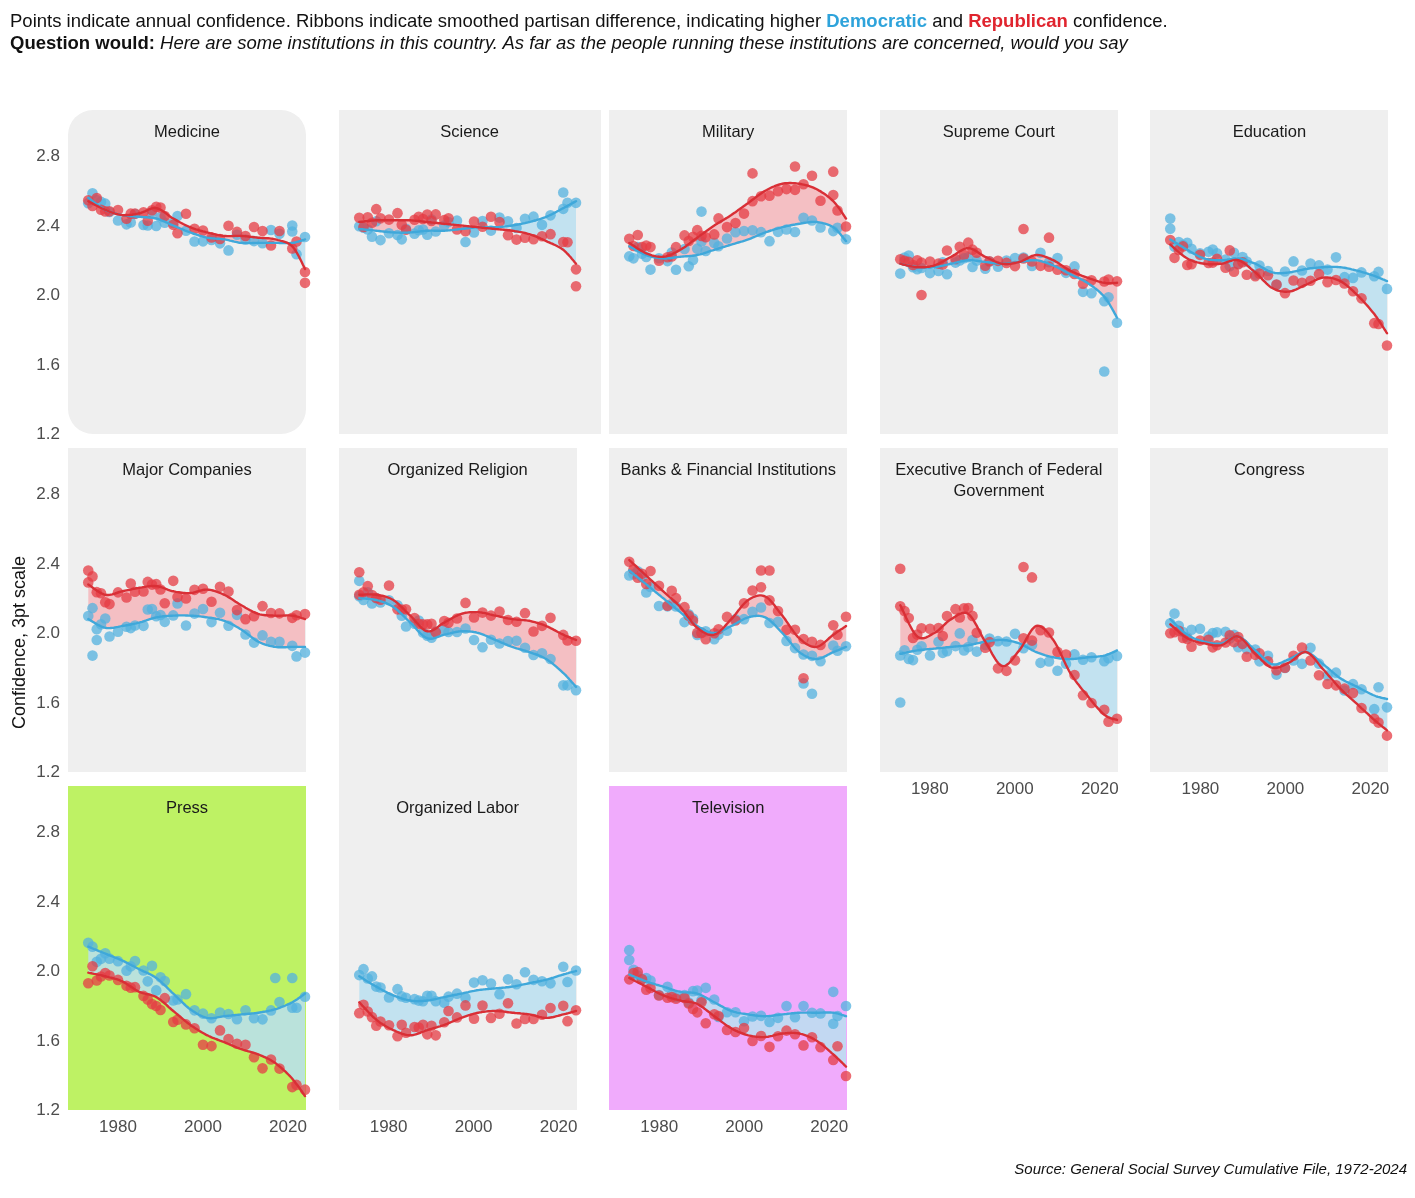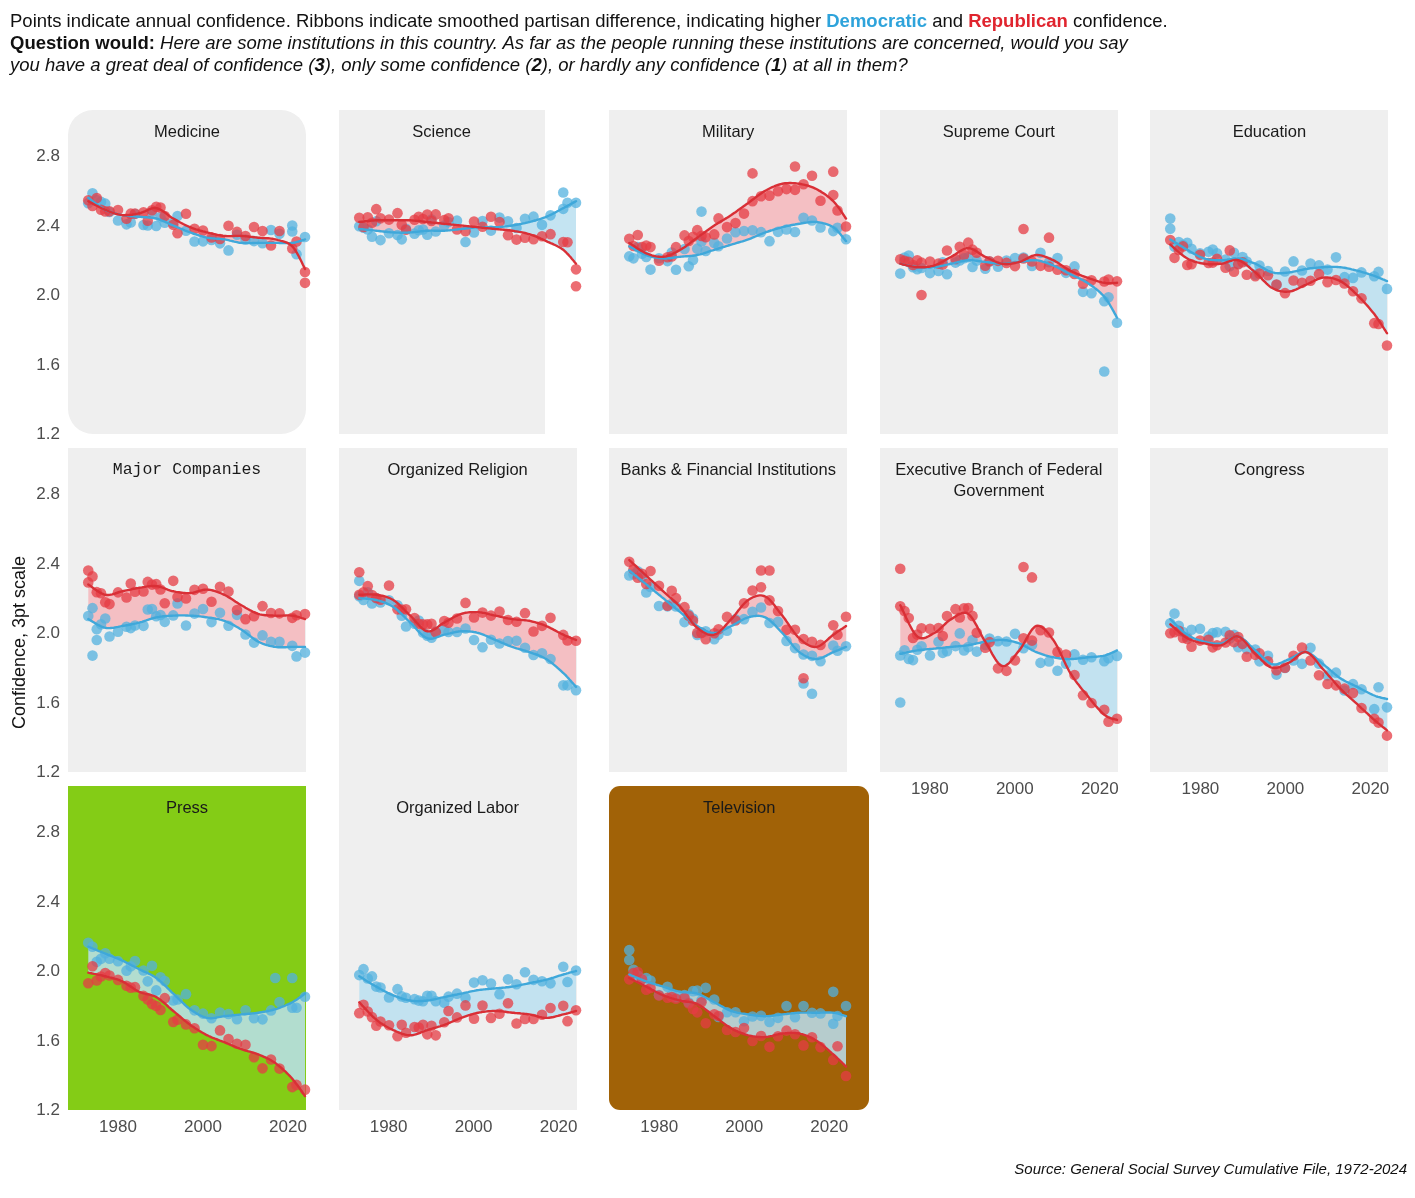--- a/index.html
+++ b/index.html
@@ -25,21 +25,20 @@
   .ylab{position:absolute;width:280px;left:-121px;top:632px;text-align:center;
         transform:rotate(-90deg);font-size:18px;color:#111;white-space:nowrap;}
   .src{position:absolute;right:8px;top:1160px;font-size:15px;font-style:italic;color:#111;}
 </style>
 </head>
 <body>
 
 <div class="hdr">
   <div class="sub"><span>Points indicate annual confidence. Ribbons indicate smoothed partisan difference, indicating higher </span><span class="dem" id="dem-word" style="color: rgb(46, 163, 219);">Democratic</span><span> and </span><span class="rep" id="rep-word" style="color: rgb(224, 36, 46); text-align: right;">Republican</span><span> confidence.</span></div>
   <div class="q"><span class="lbl">Question would</span><span class="lbl">: </span><span>Here are some institutions in this country. As far as the people running these institutions are concerned, would you say</span></div>
-  <div class="q"><span>you have a great deal of confidence (</span><b>3</b><span>), only some confidence (</span><b>2</b><span>), or hardly any confidence (</span><b>1</b><span>) at all in them?</span></div>
 </div>
 
 <div id="chart">
   <div class="ylab">Confidence, 3pt scale</div>
 <div class="ytick" style="left: 14px; top: 146px;">2.8</div>
     <div class="ytick" style="left: 14px; top: 215.5px;">2.4</div>
     <div class="ytick" style="left: 14px; top: 285px;">2.0</div>
     <div class="ytick" style="left: 14px; top: 354.5px;">1.6</div>
     <div class="ytick" style="left: 14px; top: 424px;">1.2</div>
     <div class="ytick" style="left: 14px; top: 484px;">2.8</div>
@@ -131,21 +130,21 @@
           <circle cx="211.5" cy="120.98240091224145" r="5.3" fill="#e63c44" fill-opacity="0.75"></circle>
           <circle cx="224.25" cy="138.41042657239888" r="5.3" fill="#e63c44" fill-opacity="0.75"></circle>
           <circle cx="228.5" cy="131.60730422989104" r="5.3" fill="#e63c44" fill-opacity="0.75"></circle>
           <circle cx="237" cy="161.94704557878867" r="5.3" fill="#e63c44" fill-opacity="0.75"></circle>
           <circle cx="237" cy="172.83749999999998" r="5.3" fill="#e63c44" fill-opacity="0.75"></circle>
         </g>
         <path d="M20.3,87.7L21.1,88.3L22.1,89.1L23.3,90.0L24.7,91.1L26.1,92.3L27.7,93.5L29.3,94.7L31.0,95.9L32.6,97.0L34.2,98.1L35.8,99.1L37.3,99.9L38.7,100.6L40.1,101.2L41.5,101.7L42.9,102.2L44.3,102.7L45.8,103.1L47.2,103.5L48.6,103.9L50.0,104.2L51.4,104.5L52.8,104.8L54.3,105.1L55.7,105.3L57.1,105.6L58.5,105.8L59.9,105.9L61.3,106.0L62.8,106.2L64.2,106.3L65.6,106.4L67.0,106.5L68.4,106.6L69.8,106.7L71.3,106.8L72.7,106.9L74.1,107.0L75.5,107.1L76.9,107.2L78.3,107.3L79.8,107.4L81.2,107.5L82.6,107.6L84.0,107.7L85.4,108.0L86.8,108.2L88.3,108.5L89.7,108.9L91.1,109.4L92.5,109.9L93.9,110.5L95.3,111.1L96.8,111.7L98.2,112.3L99.6,113.0L101.0,113.6L102.4,114.3L103.8,114.9L105.3,115.5L106.7,116.1L108.1,116.7L109.5,117.3L110.9,117.9L112.3,118.5L113.8,119.1L115.2,119.7L116.6,120.3L118.0,120.8L119.4,121.4L120.8,121.9L122.3,122.4L123.7,123.0L125.1,123.5L126.5,124.0L127.9,124.4L129.3,124.9L130.8,125.4L132.2,125.8L133.6,126.2L135.0,126.6L136.4,127.0L137.8,127.4L139.3,127.7L140.7,127.9L142.1,128.1L143.5,128.3L144.9,128.4L146.3,128.5L147.8,128.6L149.2,128.7L150.6,128.8L152.0,128.9L153.4,129.1L154.8,129.2L156.3,129.4L157.7,129.6L159.1,129.9L160.5,130.2L161.9,130.6L163.3,130.9L164.8,131.2L166.2,131.6L167.6,131.9L169.0,132.2L170.4,132.5L171.8,132.7L173.3,132.9L174.7,133.0L176.1,133.1L177.5,133.1L178.9,133.1L180.3,133.1L181.8,133.1L183.2,133.1L184.6,133.0L186.0,133.0L187.4,132.9L188.8,132.9L190.3,132.9L191.7,132.9L193.1,132.9L194.5,132.9L195.9,132.9L197.3,132.9L198.8,132.9L200.2,132.9L201.6,132.9L203.0,132.9L204.4,132.9L205.8,132.9L207.3,132.9L208.7,132.9L210.1,132.9L211.6,133.0L213.1,133.0L214.5,133.1L216.0,133.1L217.5,133.1L218.9,133.1L220.3,133.1L221.7,133.1L223.0,133.0L224.3,132.9L225.5,132.7L226.8,132.5L228.0,132.2L229.3,131.8L230.5,131.5L231.7,131.1L232.8,130.8L233.9,130.4L234.8,130.1L235.7,129.8L236.4,129.6L237.0,129.4" fill="none" stroke="#3fa8da" stroke-width="2.4" stroke-linecap="round"></path>
         <path d="M20.3,91.2L21.1,91.6L22.1,92.2L23.3,92.8L24.7,93.6L26.1,94.4L27.7,95.2L29.3,96.0L31.0,96.9L32.6,97.7L34.2,98.5L35.8,99.2L37.3,99.9L38.7,100.4L40.1,101.0L41.5,101.6L42.9,102.1L44.3,102.6L45.8,103.1L47.2,103.6L48.6,104.0L50.0,104.3L51.4,104.6L52.8,104.9L54.3,105.1L55.7,105.2L57.1,105.2L58.5,105.2L59.9,105.1L61.3,105.0L62.8,104.9L64.2,104.7L65.6,104.4L67.0,104.2L68.4,103.9L69.8,103.6L71.3,103.3L72.7,103.0L74.1,102.5L75.5,101.9L76.9,101.3L78.3,100.6L79.8,100.0L81.2,99.4L82.6,98.8L84.0,98.4L85.4,98.1L86.8,98.0L88.3,98.1L89.7,98.5L91.1,99.0L92.5,99.7L93.9,100.5L95.3,101.4L96.8,102.5L98.2,103.5L99.6,104.6L101.0,105.7L102.4,106.7L103.8,107.7L105.3,108.5L106.7,109.3L108.1,110.1L109.5,110.9L110.9,111.7L112.3,112.5L113.8,113.2L115.2,114.0L116.6,114.7L118.0,115.4L119.4,116.0L120.8,116.6L122.3,117.2L123.7,117.8L125.1,118.3L126.5,118.8L127.9,119.3L129.3,119.7L130.8,120.2L132.2,120.6L133.6,121.0L135.0,121.4L136.4,121.7L137.8,122.1L139.3,122.4L140.7,122.8L142.1,123.2L143.5,123.5L144.9,123.9L146.3,124.2L147.8,124.5L149.2,124.8L150.6,125.1L152.0,125.3L153.4,125.6L154.8,125.8L156.3,125.9L157.7,126.0L159.1,126.1L160.5,126.1L161.9,126.1L163.3,126.1L164.8,126.0L166.2,126.0L167.6,125.9L169.0,125.9L170.4,125.9L171.8,125.9L173.3,125.9L174.7,126.0L176.1,126.1L177.5,126.2L178.9,126.4L180.3,126.5L181.8,126.7L183.2,126.9L184.6,127.0L186.0,127.2L187.4,127.4L188.8,127.5L190.3,127.7L191.7,127.8L193.1,127.9L194.5,128.0L195.9,128.0L197.3,128.1L198.8,128.2L200.2,128.3L201.6,128.4L203.0,128.6L204.4,128.8L205.8,129.1L207.3,129.4L208.7,129.7L210.1,130.1L211.6,130.4L213.1,130.8L214.5,131.1L216.0,131.6L217.5,132.1L218.9,132.7L220.3,133.4L221.7,134.2L223.0,135.2L224.3,136.4L225.5,137.8L226.8,139.5L228.0,141.4L229.3,143.6L230.5,145.8L231.7,148.1L232.8,150.3L233.9,152.5L234.8,154.5L235.7,156.3L236.4,157.8L237.0,158.9" fill="none" stroke="#d92f36" stroke-width="2.4" stroke-linecap="round"></path>
       </svg>
     </div>
-    <div class="panel" style="left: 338.6px; top: 110px; width: 206px; height: 324px; background: rgb(239, 239, 239);">
+    <div class="panel" style="left: 338.6px; top: 110px; width: 262px; height: 324px; background: rgb(239, 239, 239);">
       <div class="ptitle">Science</div>
       <svg width="238" height="324">
         <g>
           <path d="M20.3,119.0L21.1,119.1L22.1,119.2L23.3,119.3L24.7,119.4L26.1,119.6L27.7,119.7L29.3,119.9L31.0,120.1L32.6,120.2L34.2,120.4L35.8,120.6L37.3,120.7L38.7,120.9L40.1,121.0L41.5,121.2L42.9,121.4L44.3,121.5L45.8,121.7L47.2,121.8L48.6,122.0L50.0,122.1L51.4,122.3L52.8,122.4L54.3,122.4L55.7,122.5L57.1,122.6L58.5,122.6L59.9,122.6L61.3,122.7L62.8,122.7L64.2,122.7L65.6,122.6L67.0,122.6L68.4,122.6L69.8,122.5L71.3,122.4L72.7,122.4L74.1,122.2L75.5,122.1L76.9,121.9L78.3,121.8L79.8,121.6L81.2,121.4L82.6,121.2L84.0,121.1L85.4,120.9L86.8,120.8L88.3,120.7L89.7,120.7L91.1,120.6L92.5,120.6L93.9,120.6L95.3,120.7L96.8,120.7L98.2,120.7L99.6,120.8L101.0,120.8L102.4,120.8L103.8,120.8L105.3,120.7L106.7,120.6L108.1,120.5L109.5,120.4L110.9,120.3L112.3,120.1L113.8,120.0L115.2,119.8L116.6,119.6L118.0,119.5L119.4,119.3L120.8,119.1L122.3,119.0L123.7,118.8L125.1,118.7L126.5,118.5L127.9,118.3L129.3,118.2L130.8,118.0L132.2,117.8L133.6,117.7L135.0,117.5L136.4,117.4L137.8,117.3L139.3,117.2L140.7,117.2L140.7,117.4L139.3,117.2L137.8,117.1L136.4,116.9L135.0,116.8L133.6,116.7L132.2,116.5L130.8,116.4L129.3,116.2L127.9,116.1L126.5,115.9L125.1,115.8L123.7,115.6L122.3,115.5L120.8,115.4L119.4,115.2L118.0,115.1L116.6,114.9L115.2,114.8L113.8,114.6L112.3,114.5L110.9,114.3L109.5,114.2L108.1,114.1L106.7,113.9L105.3,113.8L103.8,113.6L102.4,113.5L101.0,113.3L99.6,113.2L98.2,113.0L96.8,112.9L95.3,112.7L93.9,112.6L92.5,112.5L91.1,112.3L89.7,112.2L88.3,112.0L86.8,111.9L85.4,111.7L84.0,111.5L82.6,111.4L81.2,111.2L79.8,111.0L78.3,110.9L76.9,110.7L75.5,110.6L74.1,110.5L72.7,110.4L71.3,110.3L69.8,110.2L68.4,110.2L67.0,110.2L65.6,110.2L64.2,110.2L62.8,110.2L61.3,110.2L59.9,110.2L58.5,110.2L57.1,110.3L55.7,110.3L54.3,110.3L52.8,110.3L51.4,110.3L50.0,110.2L48.6,110.2L47.2,110.2L45.8,110.2L44.3,110.2L42.9,110.2L41.5,110.2L40.1,110.2L38.7,110.2L37.3,110.3L35.8,110.4L34.2,110.5L32.6,110.6L31.0,110.8L29.3,111.0L27.7,111.2L26.1,111.3L24.7,111.5L23.3,111.7L22.1,111.8L21.1,111.9L20.3,112.0Z" fill="#f4b6bb" fill-opacity="0.85" stroke="none"></path>
           <path d="M140.7,117.2L142.1,117.2L143.5,117.2L144.9,117.2L146.3,117.2L147.8,117.2L149.2,117.3L150.6,117.3L152.0,117.3L153.4,117.3L154.8,117.3L156.3,117.2L157.7,117.2L159.1,117.1L160.5,117.0L161.9,116.9L163.3,116.7L164.8,116.6L166.2,116.4L167.6,116.3L169.0,116.1L170.4,115.9L171.8,115.7L173.3,115.5L174.7,115.3L176.1,115.0L177.5,114.8L178.9,114.5L180.3,114.3L181.8,114.0L183.2,113.7L184.6,113.4L186.0,113.1L187.4,112.7L188.8,112.4L190.3,112.0L191.7,111.7L193.1,111.3L194.5,110.9L195.9,110.5L197.3,110.2L198.8,109.7L200.2,109.3L201.6,108.9L203.0,108.4L204.4,107.9L205.8,107.4L207.3,106.8L208.7,106.2L210.1,105.5L211.6,104.8L213.1,104.1L214.5,103.4L216.0,102.6L217.5,101.8L218.9,101.0L220.3,100.3L221.7,99.5L223.0,98.8L224.3,98.1L225.5,97.5L226.8,96.8L228.0,96.1L229.3,95.4L230.5,94.8L231.7,94.1L232.8,93.5L233.9,92.9L234.8,92.4L235.7,91.9L236.4,91.5L237.0,91.2L237.0,153.7L236.4,153.0L235.7,152.2L234.8,151.1L233.9,149.9L232.8,148.7L231.7,147.3L230.5,146.0L229.3,144.6L228.0,143.3L226.8,142.0L225.5,140.8L224.3,139.8L223.0,138.9L221.7,138.1L220.3,137.2L218.9,136.5L217.5,135.7L216.0,135.0L214.5,134.4L213.1,133.7L211.6,133.1L210.1,132.4L208.7,131.8L207.3,131.1L205.8,130.5L204.4,129.8L203.0,129.2L201.6,128.6L200.2,127.9L198.8,127.3L197.3,126.7L195.9,126.2L194.5,125.6L193.1,125.1L191.7,124.6L190.3,124.2L188.8,123.8L187.4,123.4L186.0,123.0L184.6,122.7L183.2,122.4L181.8,122.1L180.3,121.9L178.9,121.6L177.5,121.4L176.1,121.2L174.7,120.9L173.3,120.7L171.8,120.5L170.4,120.3L169.0,120.2L167.6,120.0L166.2,119.9L164.8,119.7L163.3,119.6L161.9,119.5L160.5,119.4L159.1,119.2L157.7,119.1L156.3,119.0L154.8,118.8L153.4,118.7L152.0,118.5L150.6,118.4L149.2,118.3L147.8,118.1L146.3,118.0L144.9,117.8L143.5,117.7L142.1,117.5L140.7,117.4Z" fill="#badff0" fill-opacity="0.85" stroke="none"></path>
         </g>
         <g>
           <circle cx="20.25" cy="116.28922678390082" r="5.3" fill="#53b1df" fill-opacity="0.75"></circle>
           <circle cx="24.5" cy="117.67173554726904" r="5.3" fill="#53b1df" fill-opacity="0.75"></circle>
           <circle cx="28.75" cy="119.52444650252728" r="5.3" fill="#53b1df" fill-opacity="0.75"></circle>
@@ -467,21 +466,21 @@
           <circle cx="203" cy="181.25681181745597" r="5.3" fill="#e63c44" fill-opacity="0.75"></circle>
           <circle cx="211.5" cy="188.3483165648766" r="5.3" fill="#e63c44" fill-opacity="0.75"></circle>
           <circle cx="224.25" cy="213.1741674777775" r="5.3" fill="#e63c44" fill-opacity="0.75"></circle>
           <circle cx="228.5" cy="213.93780781162394" r="5.3" fill="#e63c44" fill-opacity="0.75"></circle>
           <circle cx="237" cy="235.49576644275945" r="5.3" fill="#e63c44" fill-opacity="0.75"></circle>
         </g>
         <path d="M20.3,129.4L21.1,129.9L22.1,130.6L23.3,131.3L24.7,132.2L26.1,133.1L27.7,134.1L29.3,135.1L31.0,136.1L32.6,137.1L34.2,138.1L35.8,139.0L37.3,139.8L38.7,140.6L40.1,141.5L41.5,142.3L42.9,143.1L44.3,143.9L45.8,144.7L47.2,145.5L48.6,146.2L50.0,146.9L51.4,147.5L52.8,148.0L54.3,148.5L55.7,148.9L57.1,149.2L58.5,149.5L59.9,149.7L61.3,149.9L62.8,150.0L64.2,150.1L65.6,150.2L67.0,150.2L68.4,150.2L69.8,150.2L71.3,150.2L72.7,150.2L74.1,150.1L75.5,149.9L76.9,149.7L78.3,149.4L79.8,149.2L81.2,148.9L82.6,148.7L84.0,148.5L85.4,148.4L86.8,148.4L88.3,148.5L89.7,148.7L91.1,148.9L92.5,149.2L93.9,149.6L95.3,150.0L96.8,150.5L98.2,151.0L99.6,151.5L101.0,152.0L102.4,152.6L103.8,153.1L105.3,153.7L106.7,154.4L108.1,155.1L109.5,155.9L110.9,156.7L112.3,157.5L113.8,158.4L115.2,159.2L116.6,160.0L118.0,160.8L119.4,161.4L120.8,162.0L122.3,162.4L123.7,162.7L125.1,163.0L126.5,163.1L127.9,163.2L129.3,163.2L130.8,163.2L132.2,163.1L133.6,163.0L135.0,162.9L136.4,162.7L137.8,162.6L139.3,162.4L140.7,162.2L142.1,162.0L143.5,161.7L144.9,161.4L146.3,161.1L147.8,160.8L149.2,160.4L150.6,160.1L152.0,159.8L153.4,159.5L154.8,159.2L156.3,158.9L157.7,158.7L159.1,158.5L160.5,158.3L161.9,158.2L163.3,158.0L164.8,157.9L166.2,157.7L167.6,157.6L169.0,157.5L170.4,157.4L171.8,157.3L173.3,157.2L174.7,157.1L176.1,157.1L177.5,157.0L178.9,156.9L180.3,156.9L181.8,156.9L183.2,156.9L184.6,156.9L186.0,156.9L187.4,157.0L188.8,157.1L190.3,157.2L191.7,157.4L193.1,157.6L194.5,157.8L195.9,158.0L197.3,158.3L198.8,158.6L200.2,158.9L201.6,159.3L203.0,159.6L204.4,160.0L205.8,160.3L207.3,160.7L208.7,161.0L210.1,161.4L211.6,161.9L213.1,162.3L214.5,162.7L216.0,163.2L217.5,163.6L218.9,164.1L220.3,164.5L221.7,165.0L223.0,165.4L224.3,165.9L225.5,166.3L226.8,166.8L228.0,167.3L229.3,167.8L230.5,168.3L231.7,168.8L232.8,169.3L233.9,169.7L234.8,170.2L235.7,170.5L236.4,170.8L237.0,171.1" fill="none" stroke="#3fa8da" stroke-width="2.4" stroke-linecap="round"></path>
         <path d="M20.3,134.6L21.1,135.3L22.1,136.2L23.3,137.3L24.7,138.5L26.1,139.9L27.7,141.2L29.3,142.6L31.0,144.0L32.6,145.3L34.2,146.5L35.8,147.6L37.3,148.5L38.7,149.3L40.1,149.9L41.5,150.5L42.9,151.1L44.3,151.6L45.8,152.0L47.2,152.4L48.6,152.7L50.0,153.0L51.4,153.3L52.8,153.5L54.3,153.7L55.7,153.9L57.1,154.1L58.5,154.2L59.9,154.2L61.3,154.3L62.8,154.3L64.2,154.2L65.6,154.2L67.0,154.1L68.4,154.0L69.8,153.9L71.3,153.7L72.7,153.5L74.1,153.2L75.5,152.7L76.9,152.2L78.3,151.7L79.8,151.2L81.2,150.8L82.6,150.4L84.0,150.1L85.4,150.0L86.8,150.0L88.3,150.2L89.7,150.7L91.1,151.3L92.5,152.1L93.9,153.0L95.3,154.0L96.8,155.1L98.2,156.3L99.6,157.5L101.0,158.8L102.4,160.0L103.8,161.2L105.3,162.4L106.7,163.6L108.1,165.0L109.5,166.4L110.9,167.8L112.3,169.3L113.8,170.8L115.2,172.2L116.6,173.6L118.0,174.9L119.4,176.1L120.8,177.2L122.3,178.0L123.7,178.8L125.1,179.5L126.5,180.0L127.9,180.5L129.3,180.9L130.8,181.2L132.2,181.4L133.6,181.6L135.0,181.7L136.4,181.7L137.8,181.6L139.3,181.5L140.7,181.3L142.1,181.0L143.5,180.5L144.9,180.0L146.3,179.4L147.8,178.7L149.2,178.0L150.6,177.3L152.0,176.6L153.4,175.9L154.8,175.2L156.3,174.6L157.7,174.0L159.1,173.3L160.5,172.6L161.9,171.9L163.3,171.2L164.8,170.4L166.2,169.8L167.6,169.2L169.0,168.6L170.4,168.2L171.8,167.8L173.3,167.6L174.7,167.5L176.1,167.5L177.5,167.5L178.9,167.6L180.3,167.8L181.8,168.1L183.2,168.4L184.6,168.8L186.0,169.3L187.4,169.8L188.8,170.4L190.3,171.1L191.7,171.9L193.1,172.8L194.5,173.7L195.9,174.8L197.3,175.9L198.8,177.1L200.2,178.3L201.6,179.6L203.0,180.9L204.4,182.3L205.8,183.6L207.3,185.0L208.7,186.4L210.1,187.9L211.6,189.4L213.1,191.0L214.5,192.6L216.0,194.2L217.5,195.9L218.9,197.5L220.3,199.2L221.7,200.9L223.0,202.5L224.3,204.1L225.5,205.8L226.8,207.5L228.0,209.3L229.3,211.2L230.5,213.0L231.7,214.9L232.8,216.6L233.9,218.3L234.8,219.8L235.7,221.1L236.4,222.3L237.0,223.2" fill="none" stroke="#d92f36" stroke-width="2.4" stroke-linecap="round"></path>
       </svg>
     </div>
-    <div class="panel" style="left: 68px; top: 448px; width: 238px; height: 324px; background: rgb(239, 239, 239); font-family: Liberation Mono, monospace;">
+    <div class="panel" style="left: 68px; top: 448px; width: 238px; height: 324px; background: rgb(239, 239, 239);">
       <div class="ptitle">Major Companies</div>
       <svg width="238" height="324">
         <g>
           <path d="M20.3,171.1L21.1,171.6L22.1,172.2L23.3,172.9L24.7,173.7L26.1,174.6L27.7,175.6L29.3,176.5L31.0,177.3L32.6,178.1L34.2,178.8L35.8,179.4L37.3,179.8L38.7,180.0L40.1,180.1L41.5,180.1L42.9,180.0L44.3,179.9L45.8,179.7L47.2,179.4L48.6,179.1L50.0,178.9L51.4,178.6L52.8,178.3L54.3,178.0L55.7,177.8L57.1,177.6L58.5,177.3L59.9,177.1L61.3,176.8L62.8,176.5L64.2,176.2L65.6,175.9L67.0,175.6L68.4,175.3L69.8,174.9L71.3,174.6L72.7,174.2L74.1,173.8L75.5,173.3L76.9,172.8L78.3,172.4L79.8,171.9L81.2,171.4L82.6,170.9L84.0,170.5L85.4,170.1L86.8,169.7L88.3,169.4L89.7,169.1L91.1,168.9L92.5,168.6L93.9,168.5L95.3,168.3L96.8,168.2L98.2,168.0L99.6,167.9L101.0,167.9L102.4,167.8L103.8,167.7L105.3,167.6L106.7,167.6L108.1,167.5L109.5,167.5L110.9,167.4L112.3,167.4L113.8,167.4L115.2,167.4L116.6,167.4L118.0,167.5L119.4,167.5L120.8,167.6L122.3,167.6L123.7,167.7L125.1,167.8L126.5,167.9L127.9,168.0L129.3,168.1L130.8,168.3L132.2,168.4L133.6,168.6L135.0,168.8L136.4,169.0L137.8,169.2L139.3,169.4L140.7,169.6L142.1,169.8L143.5,170.0L144.9,170.2L146.3,170.4L147.8,170.7L149.2,170.9L150.6,171.2L152.0,171.6L153.4,171.9L154.8,172.4L156.3,172.8L157.7,173.4L159.1,173.9L160.5,174.6L161.9,175.2L163.3,175.9L164.8,176.6L166.2,177.4L167.6,178.2L169.0,179.0L170.4,179.8L171.8,180.7L173.3,181.5L174.7,182.4L176.1,183.4L177.5,184.5L178.9,185.6L180.3,186.7L181.8,187.8L183.2,188.9L184.6,190.0L186.0,191.1L187.4,192.0L188.8,192.9L190.3,193.7L191.7,194.4L193.1,195.0L194.5,195.6L195.9,196.1L197.3,196.6L198.8,197.1L200.2,197.4L201.6,197.8L203.0,198.1L204.4,198.4L205.8,198.7L207.3,198.9L208.7,199.1L210.1,199.2L211.6,199.3L213.1,199.3L214.5,199.3L216.0,199.2L217.5,199.2L218.9,199.1L220.3,199.0L221.7,199.0L223.0,198.9L224.3,198.9L225.5,198.9L226.8,198.9L228.0,198.9L229.3,198.9L230.5,198.9L231.7,198.9L232.8,198.9L233.9,198.9L234.8,198.9L235.7,198.9L236.4,198.9L237.0,198.9L237.0,171.1L236.4,170.9L235.7,170.7L234.8,170.4L233.9,170.1L232.8,169.7L231.7,169.4L230.5,169.0L229.3,168.7L228.0,168.3L226.8,168.0L225.5,167.8L224.3,167.6L223.0,167.5L221.7,167.4L220.3,167.4L218.9,167.4L217.5,167.5L216.0,167.5L214.5,167.6L213.1,167.6L211.6,167.7L210.1,167.7L208.7,167.7L207.3,167.6L205.8,167.6L204.4,167.5L203.0,167.5L201.6,167.4L200.2,167.4L198.8,167.3L197.3,167.2L195.9,167.0L194.5,166.9L193.1,166.6L191.7,166.3L190.3,165.9L188.8,165.4L187.4,164.9L186.0,164.2L184.6,163.6L183.2,162.8L181.8,162.1L180.3,161.3L178.9,160.5L177.5,159.7L176.1,158.8L174.7,158.0L173.3,157.2L171.8,156.4L170.4,155.5L169.0,154.6L167.6,153.7L166.2,152.7L164.8,151.8L163.3,150.8L161.9,149.9L160.5,149.1L159.1,148.2L157.7,147.5L156.3,146.8L154.8,146.1L153.4,145.5L152.0,144.9L150.6,144.3L149.2,143.8L147.8,143.3L146.3,142.9L144.9,142.5L143.5,142.1L142.1,141.9L140.7,141.7L139.3,141.6L137.8,141.6L136.4,141.7L135.0,141.9L133.6,142.3L132.2,142.7L130.8,143.1L129.3,143.5L127.9,143.9L126.5,144.3L125.1,144.7L123.7,144.9L122.3,145.0L120.8,145.1L119.4,145.1L118.0,145.1L116.6,145.0L115.2,144.9L113.8,144.7L112.3,144.5L110.9,144.3L109.5,144.1L108.1,143.9L106.7,143.6L105.3,143.3L103.8,143.0L102.4,142.6L101.0,142.1L99.6,141.6L98.2,141.0L96.8,140.5L95.3,139.9L93.9,139.4L92.5,139.0L91.1,138.6L89.7,138.3L88.3,138.1L86.8,138.0L85.4,138.0L84.0,138.0L82.6,138.1L81.2,138.2L79.8,138.4L78.3,138.6L76.9,138.9L75.5,139.1L74.1,139.4L72.7,139.6L71.3,139.8L69.8,140.1L68.4,140.3L67.0,140.6L65.6,140.9L64.2,141.1L62.8,141.5L61.3,141.8L59.9,142.1L58.5,142.4L57.1,142.7L55.7,143.0L54.3,143.3L52.8,143.6L51.4,144.0L50.0,144.5L48.6,145.0L47.2,145.5L45.8,145.9L44.3,146.3L42.9,146.6L41.5,146.9L40.1,147.0L38.7,147.0L37.3,146.8L35.8,146.4L34.2,145.7L32.6,144.9L31.0,143.9L29.3,142.9L27.7,141.8L26.1,140.7L24.7,139.6L23.3,138.5L22.1,137.6L21.1,136.9L20.3,136.4Z" fill="#f4b6bb" fill-opacity="0.85" stroke="none"></path>
         </g>
         <g>
           <circle cx="20.25" cy="167.95400631424707" r="5.3" fill="#53b1df" fill-opacity="0.75"></circle>
           <circle cx="24.5" cy="160.12695038913515" r="5.3" fill="#53b1df" fill-opacity="0.75"></circle>
           <circle cx="28.75" cy="181.29872035278098" r="5.3" fill="#53b1df" fill-opacity="0.75"></circle>
           <circle cx="33" cy="176.3593547494325" r="5.3" fill="#53b1df" fill-opacity="0.75"></circle>
@@ -896,21 +895,21 @@
           <circle cx="228.5" cy="274.60991210730134" r="5.3" fill="#e63c44" fill-opacity="0.75"></circle>
           <circle cx="237" cy="287.62715605603444" r="5.3" fill="#e63c44" fill-opacity="0.75"></circle>
         </g>
         <path d="M20.3,171.1L21.1,171.9L22.1,172.9L23.3,174.1L24.7,175.5L26.1,176.9L27.7,178.5L29.3,180.0L31.0,181.6L32.6,183.1L34.2,184.5L35.8,185.7L37.3,186.7L38.7,187.6L40.1,188.5L41.5,189.2L42.9,189.9L44.3,190.5L45.8,191.1L47.2,191.6L48.6,192.1L50.0,192.5L51.4,192.9L52.8,193.3L54.3,193.7L55.7,194.0L57.1,194.4L58.5,194.7L59.9,195.0L61.3,195.2L62.8,195.4L64.2,195.6L65.6,195.7L67.0,195.7L68.4,195.7L69.8,195.6L71.3,195.4L72.7,195.1L74.1,194.5L75.5,193.8L76.9,193.0L78.3,192.1L79.8,191.2L81.2,190.3L82.6,189.6L84.0,189.0L85.4,188.5L86.8,188.4L88.3,188.5L89.7,188.9L91.1,189.6L92.5,190.5L93.9,191.6L95.3,192.8L96.8,194.1L98.2,195.5L99.6,197.0L101.0,198.4L102.4,199.8L103.8,201.2L105.3,202.4L106.7,203.6L108.1,204.9L109.5,206.3L110.9,207.7L112.3,209.1L113.8,210.5L115.2,211.8L116.6,213.1L118.0,214.1L119.4,215.1L120.8,215.8L122.3,216.3L123.7,216.5L125.1,216.5L126.5,216.4L127.9,216.0L129.3,215.5L130.8,215.0L132.2,214.3L133.6,213.6L135.0,212.9L136.4,212.3L137.8,211.6L139.3,211.1L140.7,210.5L142.1,209.8L143.5,209.0L144.9,208.2L146.3,207.3L147.8,206.5L149.2,205.7L150.6,205.1L152.0,204.5L153.4,204.2L154.8,204.0L156.3,204.1L157.7,204.5L159.1,205.0L160.5,205.8L161.9,206.7L163.3,207.7L164.8,208.9L166.2,210.1L167.6,211.4L169.0,212.7L170.4,213.9L171.8,215.1L173.3,216.3L174.7,217.4L176.1,218.6L177.5,219.7L178.9,221.0L180.3,222.2L181.8,223.4L183.2,224.7L184.6,225.9L186.0,227.0L187.4,228.1L188.8,229.2L190.3,230.2L191.7,231.1L193.1,231.9L194.5,232.7L195.9,233.5L197.3,234.2L198.8,234.8L200.2,235.5L201.6,236.2L203.0,236.8L204.4,237.5L205.8,238.2L207.3,238.9L208.7,239.6L210.1,240.4L211.6,241.2L213.1,242.0L214.5,242.7L216.0,243.5L217.5,244.3L218.9,245.0L220.3,245.7L221.7,246.4L223.0,247.0L224.3,247.5L225.5,248.0L226.8,248.5L228.0,248.9L229.3,249.2L230.5,249.5L231.7,249.8L232.8,250.1L233.9,250.3L234.8,250.5L235.7,250.7L236.4,250.9L237.0,251.0" fill="none" stroke="#3fa8da" stroke-width="2.4" stroke-linecap="round"></path>
         <path d="M20.3,176.3L21.1,177.0L22.1,177.9L23.3,179.0L24.7,180.2L26.1,181.6L27.7,182.9L29.3,184.3L31.0,185.7L32.6,187.0L34.2,188.2L35.8,189.3L37.3,190.2L38.7,191.0L40.1,191.6L41.5,192.2L42.9,192.7L44.3,193.2L45.8,193.6L47.2,193.9L48.6,194.3L50.0,194.6L51.4,194.9L52.8,195.1L54.3,195.4L55.7,195.7L57.1,196.0L58.5,196.3L59.9,196.6L61.3,196.9L62.8,197.2L64.2,197.4L65.6,197.5L67.0,197.5L68.4,197.5L69.8,197.4L71.3,197.2L72.7,196.7L74.1,196.0L75.5,195.1L76.9,194.1L78.3,193.0L79.8,191.8L81.2,190.8L82.6,189.8L84.0,189.1L85.4,188.5L86.8,188.3L88.3,188.5L89.7,189.0L91.1,189.9L92.5,191.1L93.9,192.5L95.3,194.0L96.8,195.8L98.2,197.5L99.6,199.4L101.0,201.1L102.4,202.9L103.8,204.4L105.3,205.8L106.7,207.2L108.1,208.6L109.5,210.0L110.9,211.4L112.3,212.9L113.8,214.2L115.2,215.5L116.6,216.7L118.0,217.7L119.4,218.6L120.8,219.3L122.3,219.7L123.7,220.0L125.1,220.0L126.5,219.9L127.9,219.6L129.3,219.2L130.8,218.7L132.2,218.0L133.6,217.4L135.0,216.7L136.4,215.9L137.8,215.2L139.3,214.5L140.7,213.8L142.1,212.8L143.5,211.6L144.9,210.4L146.3,209.2L147.8,207.9L149.2,206.7L150.6,205.7L152.0,204.9L153.4,204.3L154.8,204.0L156.3,204.1L157.7,204.6L159.1,205.4L160.5,206.5L161.9,207.8L163.3,209.3L164.8,211.0L166.2,212.7L167.6,214.5L169.0,216.4L170.4,218.2L171.8,219.9L173.3,221.5L174.7,223.0L176.1,224.6L177.5,226.2L178.9,227.9L180.3,229.5L181.8,231.2L183.2,232.8L184.6,234.4L186.0,236.0L187.4,237.6L188.8,239.1L190.3,240.6L191.7,242.0L193.1,243.4L194.5,244.8L195.9,246.1L197.3,247.4L198.8,248.6L200.2,249.9L201.6,251.2L203.0,252.4L204.4,253.7L205.8,254.9L207.3,256.2L208.7,257.6L210.1,258.9L211.6,260.3L213.1,261.6L214.5,263.0L216.0,264.4L217.5,265.7L218.9,267.0L220.3,268.3L221.7,269.6L223.0,270.8L224.3,271.9L225.5,273.0L226.8,274.0L228.0,275.1L229.3,276.1L230.5,277.1L231.7,278.1L232.8,279.0L233.9,279.8L234.8,280.5L235.7,281.2L236.4,281.8L237.0,282.3" fill="none" stroke="#d92f36" stroke-width="2.4" stroke-linecap="round"></path>
       </svg>
     </div>
     <div class="xtick" style="left: 1168.4px; top: 779px;">1980</div>
     <div class="xtick" style="left: 1253.4px; top: 779px;">2000</div>
     <div class="xtick" style="left: 1338.4px; top: 779px;">2020</div>
-    <div class="panel" style="left: 68px; top: 786px; width: 238px; height: 324px; background: #84cc16;">
+    <div class="panel" style="left: 68px; top: 786px; width: 238px; height: 324px; background: #bef264;">
       <div class="ptitle">Press</div>
       <svg width="238" height="324">
         <g>
           <path d="M20.3,160.7L21.1,161.0L22.1,161.4L23.3,161.9L24.7,162.5L26.1,163.1L27.7,163.7L29.3,164.4L31.0,165.1L32.6,165.7L34.2,166.4L35.8,167.0L37.3,167.6L38.7,168.2L40.1,168.8L41.5,169.3L42.9,169.9L44.3,170.4L45.8,171.0L47.2,171.6L48.6,172.1L50.0,172.7L51.4,173.3L52.8,173.9L54.3,174.6L55.7,175.2L57.1,175.9L58.5,176.6L59.9,177.3L61.3,178.1L62.8,178.8L64.2,179.6L65.6,180.3L67.0,181.0L68.4,181.8L69.8,182.5L71.3,183.3L72.7,184.0L74.1,184.6L75.5,185.3L76.9,185.9L78.3,186.5L79.8,187.2L81.2,187.8L82.6,188.5L84.0,189.3L85.4,190.1L86.8,191.0L88.3,191.9L89.7,193.0L91.1,194.2L92.5,195.4L93.9,196.6L95.3,198.0L96.8,199.3L98.2,200.7L99.6,202.1L101.0,203.5L102.4,204.9L103.8,206.3L105.3,207.6L106.7,208.9L108.1,210.3L109.5,211.7L110.9,213.1L112.3,214.5L113.8,215.8L115.2,217.2L116.6,218.5L118.0,219.8L119.4,221.0L120.8,222.2L122.3,223.2L123.7,224.2L125.1,225.2L126.5,226.1L127.9,227.0L129.3,227.9L130.8,228.7L132.2,229.4L133.6,230.0L135.0,230.6L136.4,231.1L137.8,231.6L139.3,231.9L140.7,232.1L142.1,232.2L143.5,232.2L144.9,232.1L146.3,231.9L147.8,231.7L149.2,231.4L150.6,231.1L152.0,230.9L153.4,230.6L154.8,230.4L156.3,230.2L157.7,230.0L159.1,229.9L160.5,229.7L161.9,229.6L163.3,229.5L164.8,229.3L166.2,229.2L167.6,229.0L169.0,228.9L170.4,228.7L171.8,228.6L173.3,228.4L174.7,228.3L176.1,228.2L177.5,228.0L178.9,227.9L180.3,227.8L181.8,227.7L183.2,227.5L184.6,227.4L186.0,227.3L187.4,227.1L188.8,226.9L190.3,226.7L191.7,226.5L193.1,226.3L194.5,226.0L195.9,225.8L197.3,225.6L198.8,225.3L200.2,225.0L201.6,224.7L203.0,224.4L204.4,224.0L205.8,223.6L207.3,223.2L208.7,222.8L210.1,222.3L211.6,221.8L213.1,221.2L214.5,220.7L216.0,220.1L217.5,219.5L218.9,218.8L220.3,218.2L221.7,217.6L223.0,216.9L224.3,216.3L225.5,215.6L226.8,214.8L228.0,214.0L229.3,213.2L230.5,212.3L231.7,211.5L232.8,210.7L233.9,209.9L234.8,209.2L235.7,208.6L236.4,208.0L237.0,207.6L237.0,310.1L236.4,309.3L235.7,308.2L234.8,306.9L233.9,305.5L232.8,304.0L231.7,302.4L230.5,300.7L229.3,299.0L228.0,297.4L226.8,295.7L225.5,294.2L224.3,292.7L223.0,291.3L221.7,289.9L220.3,288.5L218.9,287.1L217.5,285.7L216.0,284.4L214.5,283.0L213.1,281.7L211.6,280.5L210.1,279.3L208.7,278.1L207.3,277.1L205.8,276.1L204.4,275.2L203.0,274.3L201.6,273.5L200.2,272.8L198.8,272.1L197.3,271.4L195.9,270.8L194.5,270.2L193.1,269.6L191.7,269.0L190.3,268.4L188.8,267.8L187.4,267.4L186.0,266.9L184.6,266.5L183.2,266.1L181.8,265.7L180.3,265.3L178.9,264.9L177.5,264.5L176.1,264.1L174.7,263.7L173.3,263.2L171.8,262.7L170.4,262.1L169.0,261.6L167.6,261.0L166.2,260.4L164.8,259.8L163.3,259.2L161.9,258.6L160.5,258.0L159.1,257.4L157.7,256.8L156.3,256.2L154.8,255.7L153.4,255.1L152.0,254.6L150.6,254.0L149.2,253.5L147.8,253.0L146.3,252.4L144.9,251.9L143.5,251.3L142.1,250.6L140.7,250.0L139.3,249.3L137.8,248.6L136.4,247.8L135.0,247.0L133.6,246.2L132.2,245.4L130.8,244.5L129.3,243.6L127.9,242.7L126.5,241.8L125.1,240.8L123.7,239.9L122.3,238.9L120.8,237.8L119.4,236.7L118.0,235.6L116.6,234.5L115.2,233.3L113.8,232.1L112.3,230.9L110.9,229.7L109.5,228.5L108.1,227.3L106.7,226.1L105.3,225.0L103.8,223.8L102.4,222.5L101.0,221.3L99.6,220.0L98.2,218.7L96.8,217.5L95.3,216.2L93.9,215.1L92.5,213.9L91.1,212.9L89.7,211.9L88.3,211.1L86.8,210.3L85.4,209.8L84.0,209.3L82.6,208.9L81.2,208.5L79.8,208.2L78.3,208.0L76.9,207.7L75.5,207.3L74.1,206.9L72.7,206.4L71.3,205.8L69.8,205.1L68.4,204.4L67.0,203.5L65.6,202.6L64.2,201.6L62.8,200.6L61.3,199.7L59.9,198.7L58.5,197.8L57.1,196.9L55.7,196.1L54.3,195.4L52.8,194.8L51.4,194.2L50.0,193.7L48.6,193.2L47.2,192.8L45.8,192.4L44.3,192.0L42.9,191.6L41.5,191.3L40.1,190.9L38.7,190.6L37.3,190.2L35.8,189.9L34.2,189.5L32.6,189.1L31.0,188.8L29.3,188.5L27.7,188.1L26.1,187.9L24.7,187.6L23.3,187.3L22.1,187.1L21.1,186.9L20.3,186.7Z" fill="#badff0" fill-opacity="0.85" stroke="none"></path>
         </g>
         <g>
           <circle cx="20.25" cy="156.74397233039923" r="5.3" fill="#53b1df" fill-opacity="0.75"></circle>
           <circle cx="24.5" cy="160.63418176676785" r="5.3" fill="#53b1df" fill-opacity="0.75"></circle>
           <circle cx="28.75" cy="175.86723317096323" r="5.3" fill="#53b1df" fill-opacity="0.75"></circle>
           <circle cx="33" cy="172.8697863684937" r="5.3" fill="#53b1df" fill-opacity="0.75"></circle>
@@ -1064,21 +1063,21 @@
           <circle cx="228.5" cy="235.1676002292394" r="5.3" fill="#e63c44" fill-opacity="0.75"></circle>
           <circle cx="237" cy="224.2441386100894" r="5.3" fill="#e63c44" fill-opacity="0.75"></circle>
         </g>
         <path d="M20.3,190.2L21.1,190.7L22.1,191.4L23.3,192.1L24.7,193.0L26.1,193.9L27.7,194.9L29.3,195.9L31.0,196.9L32.6,197.9L34.2,198.9L35.8,199.8L37.3,200.6L38.7,201.4L40.1,202.2L41.5,203.0L42.9,203.8L44.3,204.6L45.8,205.3L47.2,206.0L48.6,206.8L50.0,207.4L51.4,208.1L52.8,208.7L54.3,209.3L55.7,209.9L57.1,210.5L58.5,211.0L59.9,211.5L61.3,212.0L62.8,212.5L64.2,212.9L65.6,213.3L67.0,213.7L68.4,214.0L69.8,214.3L71.3,214.5L72.7,214.7L74.1,214.9L75.5,215.0L76.9,215.1L78.3,215.1L79.8,215.1L81.2,215.0L82.6,215.0L84.0,214.9L85.4,214.8L86.8,214.7L88.3,214.5L89.7,214.4L91.1,214.2L92.5,213.9L93.9,213.6L95.3,213.3L96.8,213.0L98.2,212.7L99.6,212.3L101.0,212.0L102.4,211.7L103.8,211.4L105.3,211.1L106.7,210.8L108.1,210.5L109.5,210.2L110.9,209.9L112.3,209.6L113.8,209.3L115.2,209.0L116.6,208.7L118.0,208.5L119.4,208.2L120.8,207.9L122.3,207.6L123.7,207.3L125.1,207.0L126.5,206.7L127.9,206.4L129.3,206.1L130.8,205.7L132.2,205.4L133.6,205.1L135.0,204.9L136.4,204.6L137.8,204.3L139.3,204.1L140.7,203.9L142.1,203.7L143.5,203.6L144.9,203.4L146.3,203.3L147.8,203.1L149.2,203.0L150.6,202.9L152.0,202.8L153.4,202.6L154.8,202.5L156.3,202.4L157.7,202.2L159.1,202.1L160.5,202.0L161.9,201.9L163.3,201.7L164.8,201.6L166.2,201.5L167.6,201.3L169.0,201.2L170.4,201.0L171.8,200.8L173.3,200.6L174.7,200.4L176.1,200.2L177.5,199.9L178.9,199.6L180.3,199.3L181.8,199.0L183.2,198.7L184.6,198.4L186.0,198.1L187.4,197.8L188.8,197.5L190.3,197.2L191.7,196.9L193.1,196.6L194.5,196.3L195.9,196.1L197.3,195.8L198.8,195.5L200.2,195.3L201.6,195.0L203.0,194.7L204.4,194.4L205.8,194.0L207.3,193.7L208.7,193.3L210.1,192.9L211.6,192.5L213.1,192.0L214.5,191.6L216.0,191.1L217.5,190.6L218.9,190.1L220.3,189.7L221.7,189.3L223.0,188.9L224.3,188.5L225.5,188.1L226.8,187.8L228.0,187.4L229.3,187.1L230.5,186.7L231.7,186.4L232.8,186.1L233.9,185.8L234.8,185.6L235.7,185.4L236.4,185.2L237.0,185.0" fill="none" stroke="#3fa8da" stroke-width="2.4" stroke-linecap="round"></path>
         <path d="M20.3,216.3L21.1,217.1L22.1,218.2L23.3,219.6L24.7,221.0L26.1,222.6L27.7,224.3L29.3,226.0L31.0,227.7L32.6,229.4L34.2,231.0L35.8,232.4L37.3,233.6L38.7,234.8L40.1,235.9L41.5,236.9L42.9,237.8L44.3,238.8L45.8,239.6L47.2,240.5L48.6,241.2L50.0,242.0L51.4,242.7L52.8,243.4L54.3,244.1L55.7,244.7L57.1,245.4L58.5,246.0L59.9,246.6L61.3,247.1L62.8,247.7L64.2,248.1L65.6,248.5L67.0,248.8L68.4,249.1L69.8,249.2L71.3,249.3L72.7,249.2L74.1,249.0L75.5,248.7L76.9,248.3L78.3,247.9L79.8,247.3L81.2,246.8L82.6,246.2L84.0,245.6L85.4,245.1L86.8,244.5L88.3,244.1L89.7,243.6L91.1,243.2L92.5,242.8L93.9,242.4L95.3,242.0L96.8,241.6L98.2,241.2L99.6,240.7L101.0,240.3L102.4,239.8L103.8,239.4L105.3,238.9L106.7,238.3L108.1,237.8L109.5,237.2L110.9,236.6L112.3,236.0L113.8,235.4L115.2,234.8L116.6,234.2L118.0,233.6L119.4,233.0L120.8,232.4L122.3,231.9L123.7,231.4L125.1,230.9L126.5,230.4L127.9,229.9L129.3,229.4L130.8,229.0L132.2,228.5L133.6,228.1L135.0,227.7L136.4,227.3L137.8,227.0L139.3,226.7L140.7,226.4L142.1,226.2L143.5,225.9L144.9,225.7L146.3,225.6L147.8,225.4L149.2,225.3L150.6,225.2L152.0,225.1L153.4,225.0L154.8,225.0L156.3,225.0L157.7,225.0L159.1,225.1L160.5,225.2L161.9,225.3L163.3,225.4L164.8,225.6L166.2,225.8L167.6,226.0L169.0,226.2L170.4,226.4L171.8,226.5L173.3,226.7L174.7,226.8L176.1,227.0L177.5,227.1L178.9,227.2L180.3,227.3L181.8,227.5L183.2,227.6L184.6,227.7L186.0,227.9L187.4,228.0L188.8,228.2L190.3,228.4L191.7,228.7L193.1,229.0L194.5,229.3L195.9,229.7L197.3,230.1L198.8,230.5L200.2,230.9L201.6,231.2L203.0,231.5L204.4,231.7L205.8,231.9L207.3,231.9L208.7,231.9L210.1,231.7L211.6,231.5L213.1,231.3L214.5,231.0L216.0,230.6L217.5,230.2L218.9,229.9L220.3,229.5L221.7,229.1L223.0,228.7L224.3,228.4L225.5,228.1L226.8,227.8L228.0,227.5L229.3,227.2L230.5,226.8L231.7,226.5L232.8,226.2L233.9,225.9L234.8,225.6L235.7,225.3L236.4,225.1L237.0,225.0" fill="none" stroke="#d92f36" stroke-width="2.4" stroke-linecap="round"></path>
       </svg>
     </div>
     <div class="xtick" style="left: 356.6px; top: 1117px;">1980</div>
     <div class="xtick" style="left: 441.6px; top: 1117px;">2000</div>
     <div class="xtick" style="left: 526.6px; top: 1117px;">2020</div>
-    <div class="panel" style="left: 609.2px; top: 786px; width: 260px; height: 324px; background: #a16207; border-radius: 11px;">
+    <div class="panel" style="left: 609.2px; top: 786px; width: 238px; height: 324px; background: #f0abfc;">
       <div class="ptitle">Television</div>
       <svg width="238" height="324">
         <g>
           <path d="M20.3,188.5L21.1,188.8L22.1,189.3L23.3,189.8L24.7,190.3L26.1,191.0L27.7,191.6L29.3,192.3L31.0,193.0L32.6,193.6L34.2,194.3L35.8,194.9L37.3,195.4L38.7,195.9L40.1,196.4L41.5,196.9L42.9,197.3L44.3,197.7L45.8,198.1L47.2,198.6L48.6,199.0L50.0,199.4L51.4,199.8L52.8,200.2L54.3,200.6L55.7,201.1L57.1,201.5L58.5,202.0L59.9,202.5L61.3,203.0L62.8,203.5L64.2,203.9L65.6,204.4L67.0,204.8L68.4,205.2L69.8,205.5L71.3,205.8L72.7,206.1L74.1,206.3L75.5,206.4L76.9,206.4L78.3,206.5L79.8,206.5L81.2,206.5L82.6,206.6L84.0,206.7L85.4,206.9L86.8,207.2L88.3,207.6L89.7,208.1L91.1,208.6L92.5,209.3L93.9,210.0L95.3,210.7L96.8,211.5L98.2,212.3L99.6,213.1L101.0,213.9L102.4,214.7L103.8,215.5L105.3,216.3L106.7,217.0L108.1,217.8L109.5,218.6L110.9,219.4L112.3,220.2L113.8,220.9L115.2,221.7L116.6,222.5L118.0,223.2L119.4,223.8L120.8,224.4L122.3,225.0L123.7,225.4L125.1,225.9L126.5,226.2L127.9,226.6L129.3,226.9L130.8,227.1L132.2,227.4L133.6,227.6L135.0,227.8L136.4,228.0L137.8,228.2L139.3,228.4L140.7,228.7L142.1,228.9L143.5,229.1L144.9,229.3L146.3,229.5L147.8,229.6L149.2,229.8L150.6,229.9L152.0,230.0L153.4,230.1L154.8,230.2L156.3,230.2L157.7,230.2L159.1,230.1L160.5,230.0L161.9,229.9L163.3,229.7L164.8,229.5L166.2,229.3L167.6,229.1L169.0,229.0L170.4,228.8L171.8,228.6L173.3,228.4L174.7,228.3L176.1,228.1L177.5,228.0L178.9,227.8L180.3,227.6L181.8,227.5L183.2,227.3L184.6,227.2L186.0,227.0L187.4,226.9L188.8,226.8L190.3,226.7L191.7,226.6L193.1,226.6L194.5,226.6L195.9,226.6L197.3,226.6L198.8,226.6L200.2,226.6L201.6,226.6L203.0,226.7L204.4,226.7L205.8,226.7L207.3,226.7L208.7,226.7L210.1,226.7L211.6,226.6L213.1,226.6L214.5,226.5L216.0,226.5L217.5,226.5L218.9,226.4L220.3,226.5L221.7,226.5L223.0,226.6L224.3,226.7L225.5,226.9L226.8,227.1L228.0,227.4L229.3,227.7L230.5,228.1L231.7,228.4L232.8,228.8L233.9,229.1L234.8,229.5L235.7,229.8L236.4,230.0L237.0,230.2L237.0,280.6L236.4,280.0L235.7,279.3L234.8,278.4L233.9,277.5L232.8,276.4L231.7,275.3L230.5,274.2L229.3,273.0L228.0,271.8L226.8,270.7L225.5,269.5L224.3,268.4L223.0,267.3L221.7,266.1L220.3,264.9L218.9,263.6L217.5,262.4L216.0,261.1L214.5,259.9L213.1,258.7L211.6,257.5L210.1,256.4L208.7,255.4L207.3,254.5L205.8,253.7L204.4,252.9L203.0,252.1L201.6,251.4L200.2,250.8L198.8,250.2L197.3,249.6L195.9,249.1L194.5,248.6L193.1,248.2L191.7,247.9L190.3,247.5L188.8,247.3L187.4,247.1L186.0,247.0L184.6,246.9L183.2,246.9L181.8,246.9L180.3,247.0L178.9,247.0L177.5,247.1L176.1,247.3L174.7,247.4L173.3,247.5L171.8,247.7L170.4,248.0L169.0,248.3L167.6,248.6L166.2,249.0L164.8,249.4L163.3,249.8L161.9,250.1L160.5,250.4L159.1,250.7L157.7,250.9L156.3,251.0L154.8,251.1L153.4,251.1L152.0,251.1L150.6,251.0L149.2,250.9L147.8,250.8L146.3,250.6L144.9,250.4L143.5,250.2L142.1,249.9L140.7,249.6L139.3,249.3L137.8,248.9L136.4,248.5L135.0,248.0L133.6,247.5L132.2,247.0L130.8,246.5L129.3,245.9L127.9,245.2L126.5,244.6L125.1,243.9L123.7,243.1L122.3,242.3L120.8,241.5L119.4,240.6L118.0,239.7L116.6,238.7L115.2,237.6L113.8,236.6L112.3,235.5L110.9,234.4L109.5,233.3L108.1,232.3L106.7,231.2L105.3,230.2L103.8,229.1L102.4,228.0L101.0,226.9L99.6,225.8L98.2,224.7L96.8,223.6L95.3,222.5L93.9,221.4L92.5,220.4L91.1,219.5L89.7,218.7L88.3,218.0L86.8,217.4L85.4,217.0L84.0,216.6L82.6,216.3L81.2,216.0L79.8,215.8L78.3,215.7L76.9,215.5L75.5,215.3L74.1,215.1L72.7,214.9L71.3,214.5L69.8,214.2L68.4,213.8L67.0,213.4L65.6,213.1L64.2,212.7L62.8,212.3L61.3,211.8L59.9,211.4L58.5,210.9L57.1,210.4L55.7,209.9L54.3,209.3L52.8,208.7L51.4,208.1L50.0,207.4L48.6,206.7L47.2,206.0L45.8,205.2L44.3,204.4L42.9,203.7L41.5,202.9L40.1,202.1L38.7,201.4L37.3,200.6L35.8,199.9L34.2,199.1L32.6,198.3L31.0,197.4L29.3,196.6L27.7,195.8L26.1,195.0L24.7,194.2L23.3,193.5L22.1,192.9L21.1,192.4L20.3,191.9Z" fill="#badff0" fill-opacity="0.85" stroke="none"></path>
         </g>
         <g>
           <circle cx="20.25" cy="174.03324645866226" r="5.3" fill="#53b1df" fill-opacity="0.75"></circle>
           <circle cx="24.5" cy="183.71002434215185" r="5.3" fill="#53b1df" fill-opacity="0.75"></circle>
           <circle cx="28.75" cy="189.5589559120766" r="5.3" fill="#53b1df" fill-opacity="0.75"></circle>
           <circle cx="33" cy="192.93758220346933" r="5.3" fill="#53b1df" fill-opacity="0.75"></circle>

